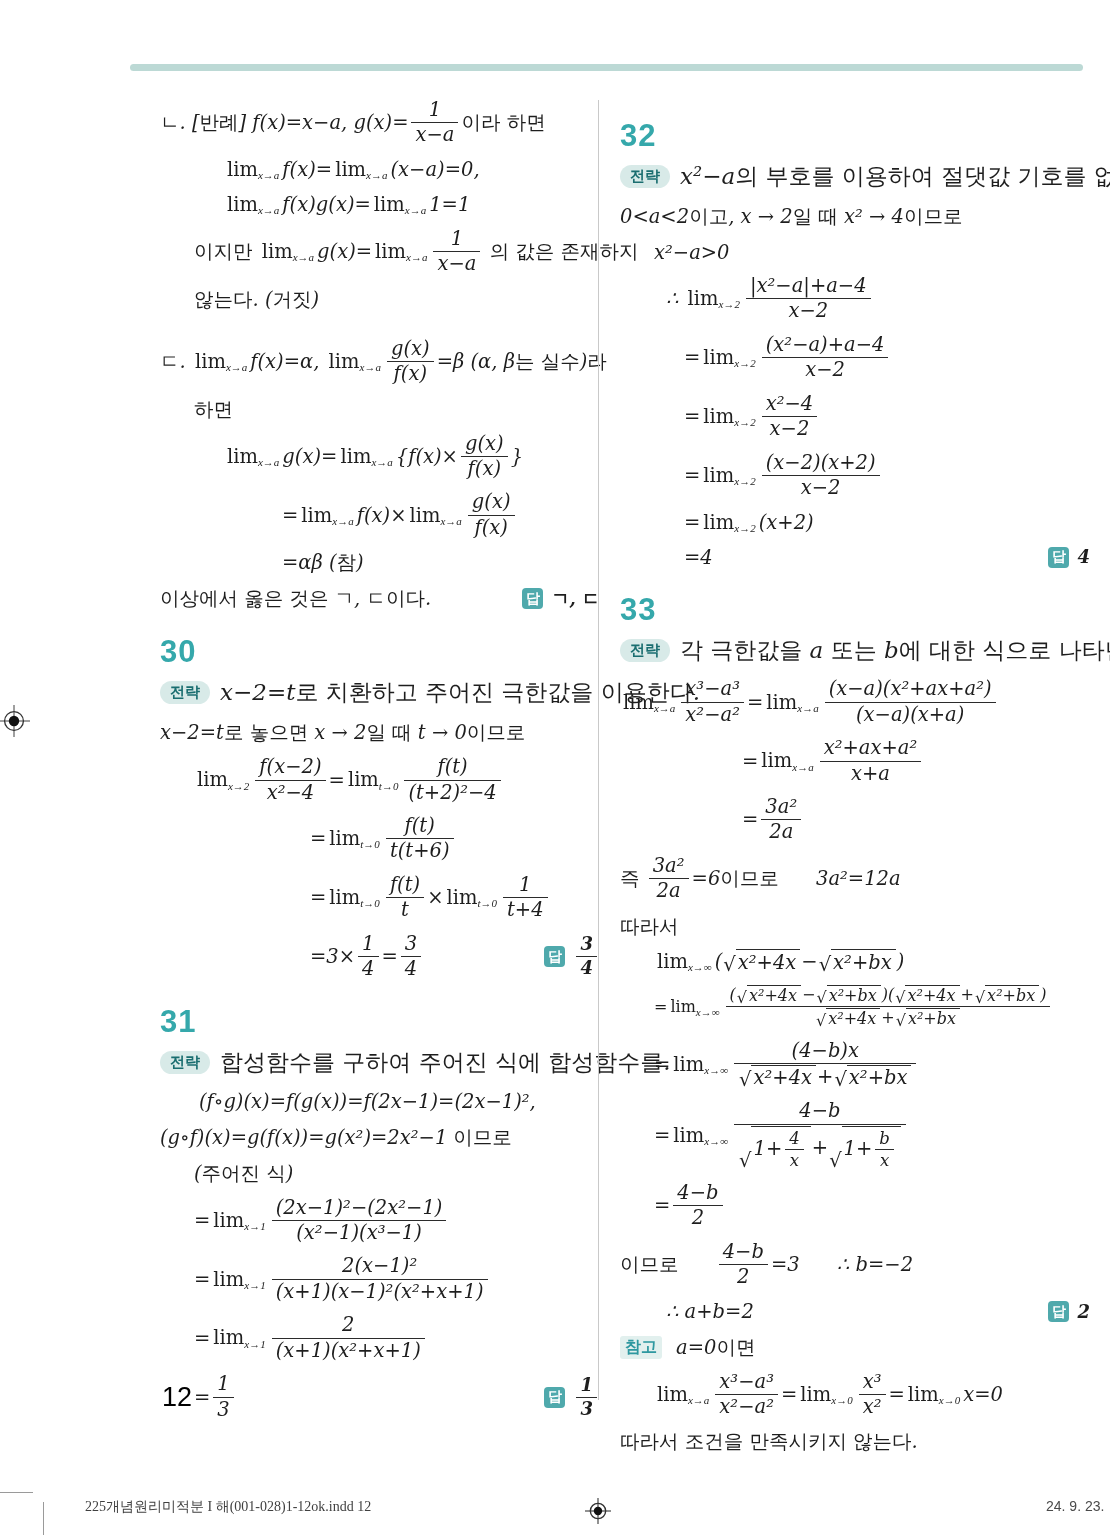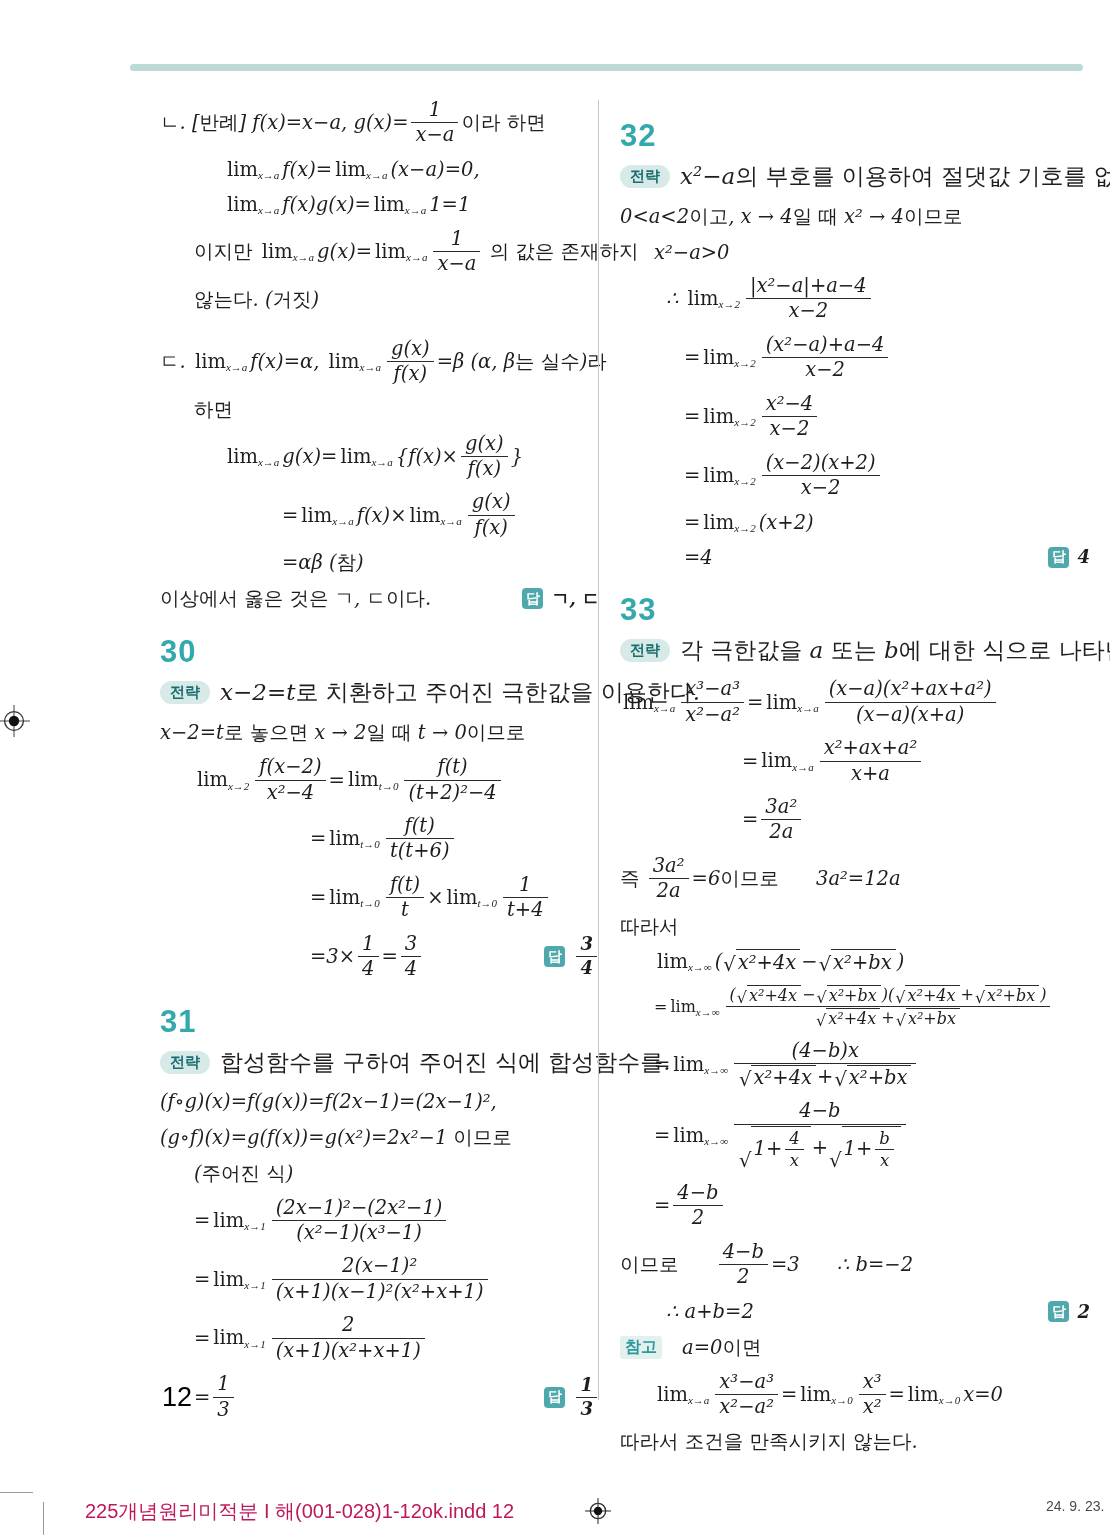--- a/index.html
+++ b/index.html
@@ -16,21 +16,21 @@
             color:var(--accent-teal,#35a8ab);margin:14px 0 10px 0;letter-spacing:1px;line-height:1;}
   .line{display:flex;align-items:center;margin-bottom:9px;white-space:pre;font-size:19.5px;min-height:26px;}
   .strat{margin-bottom:11px;}
   .badge-strat{display:inline-flex;align-items:center;justify-content:center;flex:0 0 auto;
                padding:2px 10px;border-radius:12px;background:var(--badge-bg,#d8eae8);
                color:var(--badge-text,#1a6e70);font-family:"Liberation Sans","DejaVu Sans",sans-serif;
                font-weight:bold;font-size:15px;margin-right:10px;}
   .badge-note{display:inline-flex;align-items:center;justify-content:center;flex:0 0 auto;
               padding:1px 5px;border-radius:3px;background:var(--note-bg,#e2f0ee);
               color:var(--note-text,#2e98a0);font-family:"Liberation Sans","DejaVu Sans",sans-serif;
-              font-weight:bold;font-size:16px;margin-right:20px;}
+              font-weight:bold;font-size:16px;margin-right:14px;}
   .stext{font-family:"Liberation Sans","DejaVu Sans",sans-serif;font-size:23px;}
   .stext .kr{font-family:"Liberation Sans","DejaVu Sans",sans-serif;}
   .it{font-family:"DejaVu Serif","Liberation Serif",serif;font-style:italic;}
   .kr{font-family:"Liberation Serif","DejaVu Serif",serif;font-style:normal;}
   .lim{display:inline-flex;flex-direction:row;align-items:center;margin:0 3px;flex:0 0 auto;}
   .limw{font-family:"DejaVu Serif","Liberation Serif",serif;line-height:1;}
   .lims{font-size:11px;line-height:1;margin-top:12px;font-style:italic;
         font-family:Liberation Serif, serif;}
   .frac{display:inline-flex;flex-direction:column;align-items:stretch;text-align:center;
         margin:0 3px;flex:0 0 auto;}
@@ -43,22 +43,22 @@
   .sbody{border-top:1.4px solid #2b2b2b;display:flex;align-items:center;
          padding:1px 4px 0 2px;white-space:pre;}
   .sbody .frac{font-size:0.85em;}
   .ans{margin-left:auto;display:flex;align-items:center;gap:8px;padding-left:12px;}
   .badge-ans{display:inline-flex;align-items:center;justify-content:center;width:21px;height:21px;
              border-radius:4px;background:var(--answer-badge-bg,#4fa9ac);color:#fff;
              font-family:"Liberation Sans","DejaVu Sans",sans-serif;font-weight:bold;font-size:14px;}
   .ansval{font-weight:bold;font-size:18px;}
   .page-number{position:absolute;left:162px;top:1382px;font-family:"Liberation Sans","DejaVu Sans",sans-serif;
                font-size:27px;color:#000000;}
-  .footer-left{position:absolute;left:85px;top:1498px;font-family:Liberation Sans, sans-serif;
-               font-size:20px;color:#be185d;}
+  .footer-left{position:absolute;left:85px;top:1498px;font-family:Liberation Serif, serif;
+               font-size:14px;color:#404040;}
   .footer-right{position:absolute;left:1046px;top:1498px;font-family:"Liberation Sans","DejaVu Sans",sans-serif;
                 font-size:14px;color:#4a4a4a;white-space:pre;}
   .regmark{position:absolute;}
   .reg-left{left:-2px;top:705px;width:32px;height:32px;}
   .reg-bottom{left:585px;top:1498px;width:26px;height:26px;}
   .crop-h{position:absolute;left:0;top:1492px;width:33px;height:1px;background:#9a9a9a;}
   .crop-v{position:absolute;left:43px;top:1502px;width:1px;height:33px;background:#9a9a9a;}
 </style>
 </head>
 <body>
@@ -94,35 +94,35 @@
         <div class="line strat"><span class="badge-strat">전략</span><span class="stext"><span class="it">x−2=t</span><span class="kr">로</span><span class="it"> </span><span class="kr">치환하고</span><span class="it"> </span><span class="kr">주어진</span><span class="it"> </span><span class="kr">극한값을</span><span class="it"> </span><span class="kr">이용한다</span><span class="it">.</span></span></div>
         <div class="line" style="padding-left: 0px;"><span class="it">x−2=t</span><span class="kr">로</span><span class="it"> </span><span class="kr">놓으면</span><span class="it"> x → 2</span><span class="kr">일</span><span class="it"> </span><span class="kr">때</span><span class="it"> t → 0</span><span class="kr">이므로</span></div>
         <div class="line" style="padding-left: 34px;"><span class="lim"><span class="limw">lim</span><span class="lims">x→2</span></span><span class="frac"><span class="fnum"><span class="it">f(x−2)</span></span><span class="fden"><span class="it">x²−4</span></span></span><span class="it">=</span><span class="lim"><span class="limw">lim</span><span class="lims">t→0</span></span><span class="frac"><span class="fnum"><span class="it">f(t)</span></span><span class="fden"><span class="it">(t+2)²−4</span></span></span></div>
         <div class="line" style="padding-left: 150px;"><span class="it">=</span><span class="lim"><span class="limw">lim</span><span class="lims">t→0</span></span><span class="frac"><span class="fnum"><span class="it">f(t)</span></span><span class="fden"><span class="it">t(t+6)</span></span></span></div>
         <div class="line" style="padding-left: 150px;"><span class="it">=</span><span class="lim"><span class="limw">lim</span><span class="lims">t→0</span></span><span class="frac"><span class="fnum"><span class="it">f(t)</span></span><span class="fden"><span class="it">t</span></span></span><span class="it">×</span><span class="lim"><span class="limw">lim</span><span class="lims">t→0</span></span><span class="frac"><span class="fnum"><span class="it">1</span></span><span class="fden"><span class="it">t+4</span></span></span></div>
         <div class="line" style="padding-left: 150px;"><span class="it">=3×</span><span class="frac"><span class="fnum"><span class="it">1</span></span><span class="fden"><span class="it">4</span></span></span><span class="it">=</span><span class="frac"><span class="fnum"><span class="it">3</span></span><span class="fden"><span class="it">4</span></span></span><span class="ans"><span class="badge-ans">답</span><span class="ansval"><span class="frac"><span class="fnum"><span class="it">3</span></span><span class="fden"><span class="it">4</span></span></span></span></span></div>
       </section>
       <section class="sec">
         <div class="prob-num">31</div>
         <div class="line strat"><span class="badge-strat">전략</span><span class="stext"><span class="kr">합성함수를</span><span class="it"> </span><span class="kr">구하여</span><span class="it"> </span><span class="kr">주어진</span><span class="it"> </span><span class="kr">식에</span><span class="it"> </span><span class="kr">합성함수를</span><span class="it">.</span></span></div>
-        <div class="line" style="padding-left: 0px;"><span class="it">(f∘g)(x)=f(g(x))=f(2x−1)=(2x−1)²,</span></div>
+        <div class="line" style="padding-left: 0px; margin-left: 39px;"><span class="it">(f∘g)(x)=f(g(x))=f(2x−1)=(2x−1)²,</span></div>
         <div class="line" style="padding-left: 0px; gap: 6px;"><span class="it">(g∘f)(x)=g(f(x))=g(x²)=2x²−1</span><span class="kr">이므로</span></div>
         <div class="line" style="padding-left: 34px;"><span class="it">(</span><span class="kr">주어진</span><span class="it"> </span><span class="kr">식</span><span class="it">)</span></div>
         <div class="line" style="padding-left: 34px;"><span class="it">=</span><span class="lim"><span class="limw">lim</span><span class="lims">x→1</span></span><span class="frac"><span class="fnum"><span class="it">(2x−1)²−(2x²−1)</span></span><span class="fden"><span class="it">(x²−1)(x³−1)</span></span></span></div>
         <div class="line" style="padding-left: 34px;"><span class="it">=</span><span class="lim"><span class="limw">lim</span><span class="lims">x→1</span></span><span class="frac"><span class="fnum"><span class="it">2(x−1)²</span></span><span class="fden"><span class="it">(x+1)(x−1)²(x²+x+1)</span></span></span></div>
         <div class="line" style="padding-left: 34px;"><span class="it">=</span><span class="lim"><span class="limw">lim</span><span class="lims">x→1</span></span><span class="frac"><span class="fnum"><span class="it">2</span></span><span class="fden"><span class="it">(x+1)(x²+x+1)</span></span></span></div>
         <div class="line" style="padding-left: 34px;"><span class="it">=</span><span class="frac"><span class="fnum"><span class="it">1</span></span><span class="fden"><span class="it">3</span></span></span><span class="ans"><span class="badge-ans">답</span><span class="ansval"><span class="frac"><span class="fnum"><span class="it">1</span></span><span class="fden"><span class="it">3</span></span></span></span></span></div>
       </section>
     </div>
   <div class="divider"></div>
   <div class="col col-right" id="col-right">
       <section class="sec">
         <div class="prob-num">32</div>
         <div class="line strat"><span class="badge-strat">전략</span><span class="stext"><span class="it">x²−a</span><span class="kr">의</span><span class="it"> </span><span class="kr">부호를</span><span class="it"> </span><span class="kr">이용하여</span><span class="it"> </span><span class="kr">절댓값</span><span class="it"> </span><span class="kr">기호를</span><span class="it"> </span><span class="kr">없앤다</span><span class="it">.</span></span></div>
-        <div class="line" style="padding-left: 0px;"><span class="it">0&lt;a&lt;2</span><span class="kr">이고</span><span class="it">, x → 4</span><span class="kr">일</span><span class="it"> </span><span class="kr">때</span><span class="it"> x² → 4</span><span class="kr">이므로</span></div>
+        <div class="line" style="padding-left: 0px;"><span class="it">0&lt;a&lt;2</span><span class="kr">이고</span><span class="it">, x → 2</span><span class="kr">일</span><span class="it"> </span><span class="kr">때</span><span class="it"> x² → 4</span><span class="kr">이므로</span></div>
         <div class="line" style="padding-left: 34px;"><span class="it">x²−a&gt;0</span></div>
         <div class="line" style="padding-left: 46px;"><span class="it">∴ </span><span class="lim"><span class="limw">lim</span><span class="lims">x→2</span></span><span class="frac"><span class="fnum"><span class="it">|x²−a|+a−4</span></span><span class="fden"><span class="it">x−2</span></span></span></div>
         <div class="line" style="padding-left: 64px;"><span class="it">=</span><span class="lim"><span class="limw">lim</span><span class="lims">x→2</span></span><span class="frac"><span class="fnum"><span class="it">(x²−a)+a−4</span></span><span class="fden"><span class="it">x−2</span></span></span></div>
         <div class="line" style="padding-left: 64px;"><span class="it">=</span><span class="lim"><span class="limw">lim</span><span class="lims">x→2</span></span><span class="frac"><span class="fnum"><span class="it">x²−4</span></span><span class="fden"><span class="it">x−2</span></span></span></div>
         <div class="line" style="padding-left: 64px;"><span class="it">=</span><span class="lim"><span class="limw">lim</span><span class="lims">x→2</span></span><span class="frac"><span class="fnum"><span class="it">(x−2)(x+2)</span></span><span class="fden"><span class="it">x−2</span></span></span></div>
         <div class="line" style="padding-left: 64px;"><span class="it">=</span><span class="lim"><span class="limw">lim</span><span class="lims">x→2</span></span><span class="it">(x+2)</span></div>
         <div class="line" style="padding-left: 64px;"><span class="it">=4</span><span class="ans"><span class="badge-ans">답</span><span class="ansval"><span class="it">4</span></span></span></div>
       </section>
       <section class="sec">
         <div class="prob-num">33</div>

